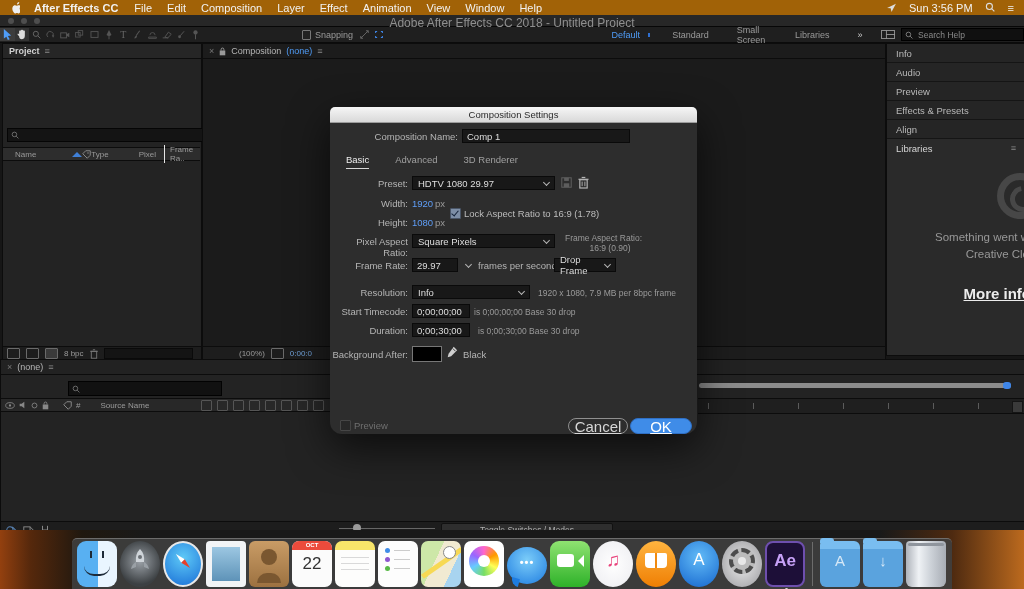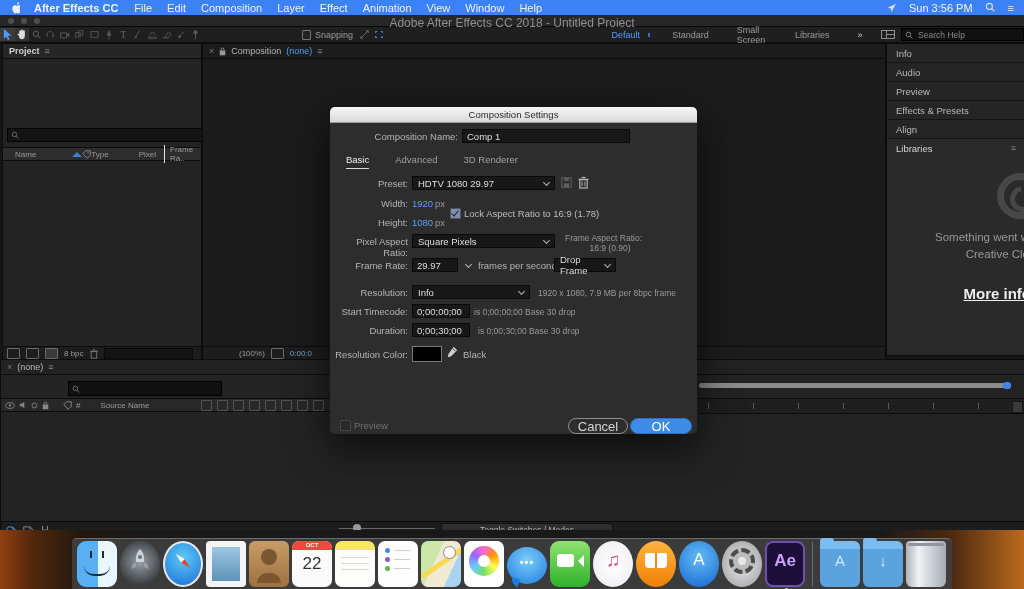--- a/index.html
+++ b/index.html
@@ -1,20 +1,20 @@
 <!DOCTYPE html>
 <html><head>
 <meta charset="utf-8">
 <style>
   html,body{margin:0;padding:0;background:#000;}
   #screen{position:relative;width:1024px;height:589px;overflow:hidden;
     font-family:"Liberation Sans","DejaVu Sans",sans-serif;background:#161616;color:#cfcfcf;}
   .abs{position:absolute;}
   
-  #menubar{left:0;top:0;width:1024px;height:15px;background:#3b82f6;display:flex;align-items:center;
+  #menubar{left:0;top:0;width:1024px;height:15px;background:#a16207;display:flex;align-items:center;
     font-size:11px;color:#f2f2f2;}
   #menubar .apple{margin:0 14px 0 10px;display:flex;align-items:center;}
   #menubar .appname{font-weight:bold;margin-right:16px;}
   #menubar .m{margin-right:15px;}
   #menubar .spacer{flex:1;}
   #menubar .right{display:flex;align-items:center;gap:12px;margin-right:10px;}
   
   #titlebar{left:0;top:15px;width:1024px;height:11px;background:#272727;border-bottom:1px solid #070707;}
   .tl{position:absolute;top:3px;width:6px;height:6px;border-radius:50%;background:#4e4e4e;}
   #titlebar .t{position:absolute;top:1px;width:100%;text-align:center;font-size:12px;color:#8f8f8f;}
@@ -72,42 +72,42 @@
   #navbar{position:absolute;left:698px;top:23px;width:312px;height:5px;background:#8c8c8c;border-radius:3px;}
   #navbar .cap{position:absolute;right:0;top:-1px;width:8px;height:7px;background:#3f86e8;border-radius:3px;}
   #tl-strip{position:absolute;left:0;bottom:0;width:100%;height:15px;background:#1d1d1d;border-top:1px solid #0c0c0c;
     display:flex;align-items:center;font-size:8.5px;color:#9a9a9a;}
   #toggleswitch{position:absolute;left:440px;top:1px;width:170px;height:12px;background:#2e2e2e;
     border:1px solid #111;border-radius:2px;text-align:center;line-height:12px;font-size:8.5px;color:#b0b0b0;}
   #zoomslider{position:absolute;left:338px;top:6px;width:96px;height:1px;background:#666;}
   #zoomslider .knob{position:absolute;left:14px;top:-4px;width:8px;height:8px;border-radius:50%;background:#9a9a9a;}
   .laybtn{width:9px;height:9px;border:1px solid #555;border-radius:1px;margin-right:1px;}
   
-  #dialog{left:330px;top:107px;width:367px;height:327px;background:#2d2d2d;border-radius:5px;
+  #dialog{left:330px;top:107px;width:367px;height:327px;background:#2d2d2d;border-radius:12px;
     box-shadow:0 14px 40px rgba(0,0,0,.65);z-index:50;font-size:9.5px;color:#bdbdbd;}
   #dlg-title{height:15px;background:linear-gradient(#f6f6f6,#d9d9d9);border-radius:5px 5px 0 0;
     text-align:center;line-height:15px;color:#2b2b2b;font-size:9.5px;border-bottom:1px solid #9c9c9c;}
   .lab{position:absolute;text-align:right;color:#b5b5b5;}
   .inp{position:absolute;background:#181818;border:1px solid #0a0a0a;color:#dedede;font-size:9.5px;
     display:flex;align-items:center;padding:0 4px;box-sizing:border-box;}
   .dd{position:absolute;background:#181818;border:1px solid #0a0a0a;color:#dedede;font-size:9.5px;
     display:flex;align-items:center;justify-content:space-between;padding:0 5px;box-sizing:border-box;}
   .chev{width:4px;height:4px;border-right:1px solid #b5b5b5;border-bottom:1px solid #b5b5b5;
     transform:rotate(45deg);margin-top:-2px;flex:0 0 auto;}
   .blue{color:#5f9ef7;}
   .info{position:absolute;color:#9a9a9a;font-size:8.5px;}
   .cb{position:absolute;width:9px;height:9px;border-radius:1px;}
   .cb.checked{background:#7d8ea6;border:1px solid #4a5668;}
   .cb.checked:after{content:"";position:absolute;left:2px;top:0px;width:3px;height:6px;
     border-right:1.5px solid #15233a;border-bottom:1.5px solid #15233a;transform:rotate(40deg);}
   .cb.empty{border:1px solid #5c5c5c;background:#242424;}
   #dlg-tabs{position:absolute;left:16px;top:47px;display:flex;gap:26px;font-size:9.5px;color:#a0a0a0;}
   #dlg-tabs .on{color:#ededed;border-bottom:1px solid #d8d8d8;padding-bottom:3px;}
-  .pill{position:absolute;height:14px;border-radius:8px;font-size:13px;display:flex;align-items:center;
-    justify-content:center;}
+  .pill{position:absolute;height:14px;border-radius:8px;font-size:15px;display:flex;align-items:center;
+    justify-content:center;text-decoration:underline;}
   #btn-cancel{left:238px;top:311px;width:58px;border:1px solid #8f8f8f;color:#d6d6d6;}
   #btn-ok{left:300px;top:311px;width:60px;background:#3f8ce8;color:#fff;border:1px solid #2f6fc4;}
   #swatch{position:absolute;left:82px;top:239px;width:28px;height:14px;background:#000;border:1px solid #777;}
   
   #deskstrip{left:0;top:530px;width:1024px;height:59px;
     background:linear-gradient(90deg,#93400f 0,#55280c 3%,#20180f 8%,#191919 14%,#191919 86%,#4e2a10 93%,#bc6a1e 100%);}
   #dockbar{position:absolute;left:72px;top:8px;width:880px;height:51px;background:rgba(64,64,64,.88);
     border-top:1px solid rgba(255,255,255,.25);border-radius:5px 5px 0 0;display:flex;align-items:center;
     padding:0 5px;gap:3px;box-sizing:border-box;}
   .di{width:40px;height:46px;border-radius:9px;position:relative;flex:0 0 auto;}
@@ -667,21 +667,21 @@
         <span>0;00;00;00</span>
       </span>
     <span class="info" style="left:144px;top:200px;">is 0;00;00;00  Base 30  drop</span>
 
     <span class="lab" style="left:10px;top:218px;width:68px;">Duration:</span>
     <span class="inp" style="left:82px;top:216px;width:58px;height:14px;">
         <span>0;00;30;00</span>
       </span>
     <span class="info" style="left:148px;top:219px;">is 0;00;30;00  Base 30  drop</span>
 
-    <span class="lab" style="left:0px;top:242px;width:78px;">Resolution Color:</span>
+    <span class="lab" style="left:0px;top:242px;width:78px;">Background After:</span>
     <span id="swatch"></span>
     <span style="position:absolute;left:116px;top:239px;">
       <svg width="12" height="12" viewBox="0 0 14 14">
           <path d="M9 1 l4 4 -7 7 -4 1 1-4 z" fill="#cfcfcf"></path>
           <line x1="8" y1="3" x2="11" y2="6" stroke="#2d2d2d" stroke-width="1"></line>
         </svg>
     </span>
     <span style="position:absolute;left:133px;top:242px;color:#b5b5b5;">Black</span>
 
     <span class="cb empty" style="left:10px;top:313px;opacity:.55;"></span>

